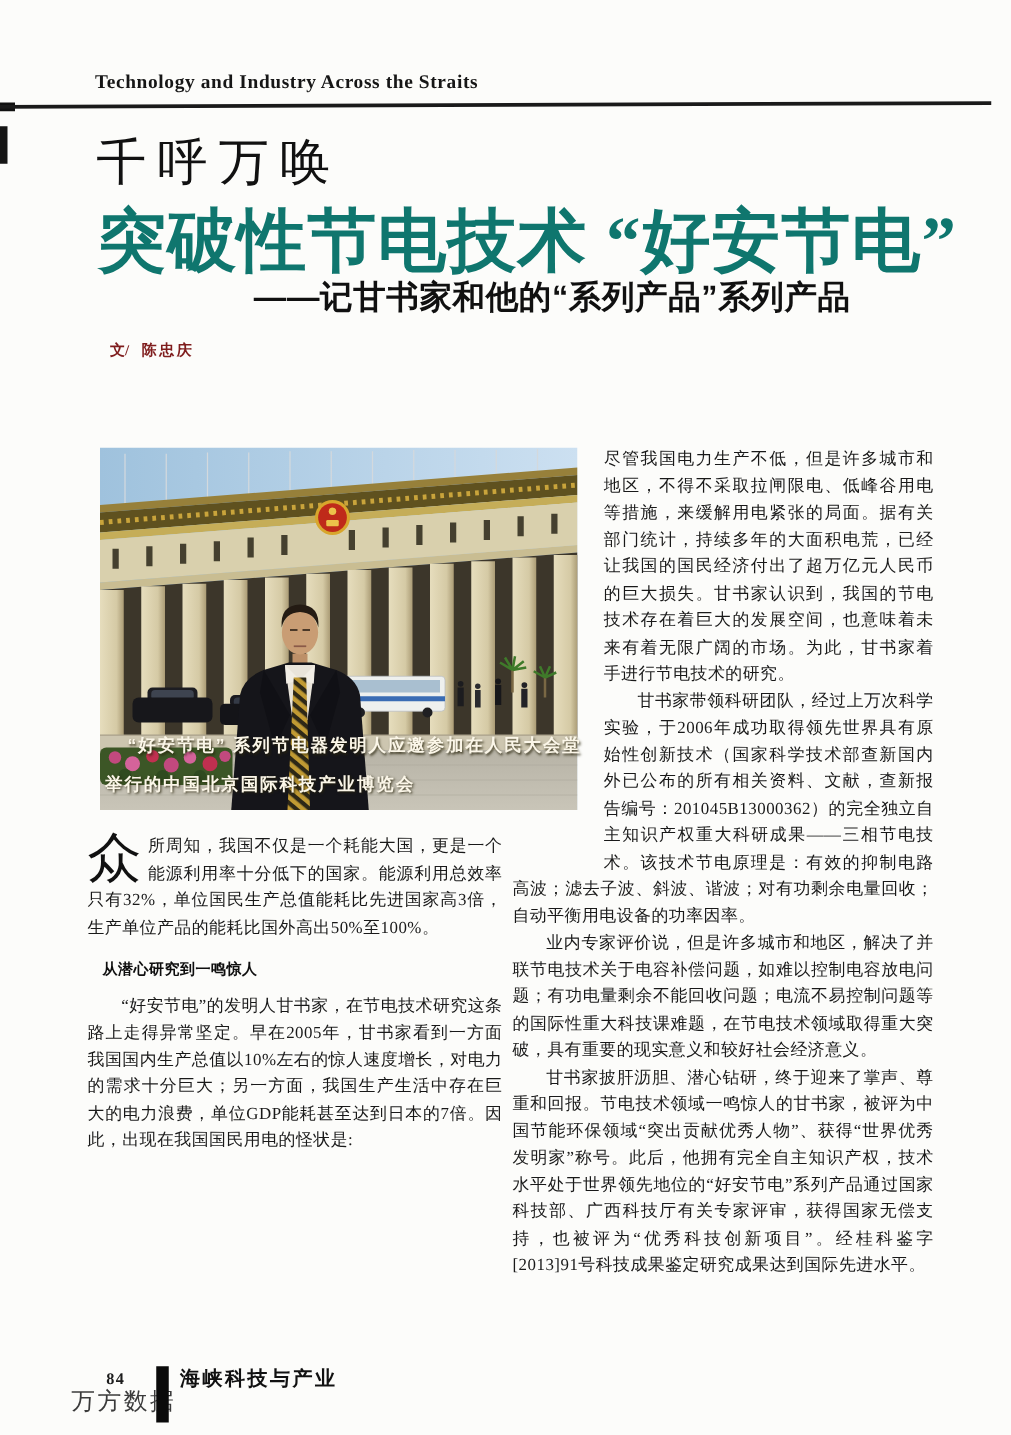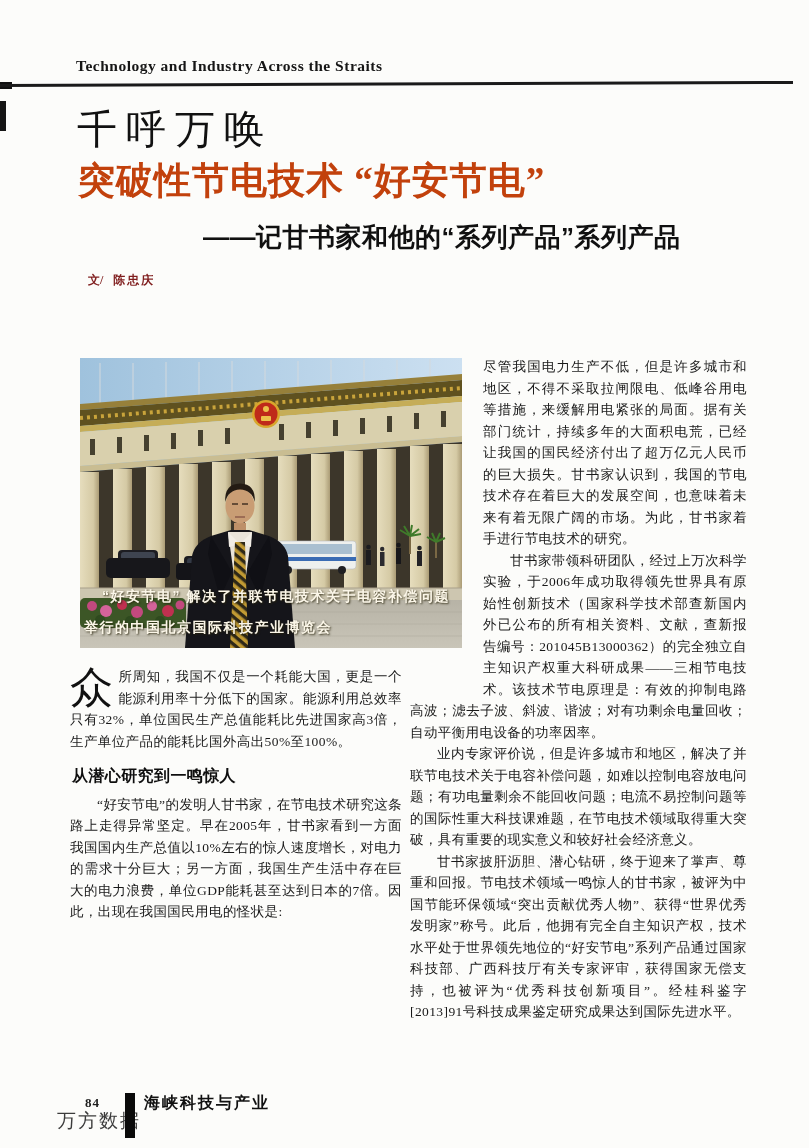--- a/index.html
+++ b/index.html
@@ -21,21 +21,21 @@
     position:absolute; left:0; top:84px; width:793px; height:3px;
     background:#1a1a1a; transform:rotate(-0.22deg); transform-origin:left center;
   }
   
   .kicker {
     position:absolute; left:77px; top:102px;
     font-size:40px; letter-spacing:9px; color:#111;
   }
   .main-title {
     position:absolute; left:78px; top:156px;
-    font-size:37px; font-weight:bold; letter-spacing:1px; color:#c2410c; white-space:nowrap;
+    font-size:55px; font-weight:bold; letter-spacing:1px; color:#0f766e; white-space:nowrap;
   }
   .sub-title {
     position:absolute; left:203px; top:220px;
     font-family:"Liberation Sans","DejaVu Sans",sans-serif;
     font-size:26px; font-weight:bold; letter-spacing:0.5px; color:#101010; white-space:nowrap;
   }
   .byline { position:absolute; left:88px; top:272px; font-size:12px; font-weight:bold; color:#7f1d1d; }
   .byline .author { margin-left:10px; letter-spacing:2px; }
   
   .photo { position:absolute; left:80px; top:358px; width:382px; height:290px; }
@@ -53,21 +53,21 @@
   .col p { margin:0; text-align:justify; }
   .col p.indent { text-indent:2em; }
   .col-left  { left:70px;  top:666px; width:332px; }
   .col-right { left:410px; top:356px; width:337px; }
   .photo-wrap-spacer { float:left; width:73px; height:326px; }
   .dropcap {
     float:left; font-size:43px; line-height:38px; padding:3px 5px 0 0; color:#111;
   }
   .section-heading {
     font-family:"Liberation Sans","DejaVu Sans",sans-serif;
-    font-size:16px; font-weight:bold; margin:13px 0 7px 2px; color:#0e0e0e;
+    font-size:12px; font-weight:bold; margin:13px 0 7px 12px; color:#0e0e0e;
   }
   
   .page-num {
     position:absolute; left:85px; top:1095px;
     font-size:13px; font-weight:bold; letter-spacing:1px;
   }
   .footer-bar { position:absolute; left:125px; top:1093px; width:10px; height:45px; background:#0a0a0a; z-index:2; }
   .journal-cn {
     position:absolute; left:144px; top:1093px; z-index:2;
     font-family:"Liberation Sans","DejaVu Sans",sans-serif;
@@ -270,21 +270,21 @@
         <polygon points="155,184 165,184 168,290 150,290" fill="url(#tieP)"></polygon>
         <path d="M131,178 L152,214 L140,240 L128,196 Z" fill="#101015"></path>
         <path d="M189,178 L168,214 L180,240 L192,196 Z" fill="#101015"></path>
         <ellipse cx="160" cy="148" rx="14.5" ry="17.5" fill="#c99d74"></ellipse>
         <path d="M145.3,144 Q144,126 160,125.5 Q176,126 174.7,144 Q172,132 160,131.5 Q148,132 145.3,144 Z" fill="#241b13"></path>
         <line x1="152" y1="146" x2="158" y2="146" stroke="#3a2a1e" stroke-width="1.4"></line>
         <line x1="162" y1="146" x2="168" y2="146" stroke="#3a2a1e" stroke-width="1.4"></line>
         <line x1="155" y1="159" x2="165" y2="159" stroke="#8a5a48" stroke-width="1.4"></line>
       </g>
     </svg>
-    <div class="caption l1">“好安节电” 解决了并联节电技术关于电容补偿问题</div>
+    <div class="caption l1">“好安节电” 系列节电器发明人应邀参加在人民大会堂</div>
     <div class="caption l2">举行的中国北京国际科技产业博览会</div>
   </div>
 
   <div class="col col-left">
     <p><span class="dropcap">众</span><span>所周知，我国不仅是一个耗能大国，更是一个能源利用率十分低下的国家。能源利用总效率只有32%，单位国民生产总值能耗比先进国家高3倍，生产单位产品的能耗比国外高出50%至100%。</span></p>
     <h3 class="section-heading">从潜心研究到一鸣惊人</h3>
     <p class="indent">“好安节电”的发明人甘书家，在节电技术研究这条路上走得异常坚定。早在2005年，甘书家看到一方面我国国内生产总值以10%左右的惊人速度增长，对电力的需求十分巨大；另一方面，我国生产生活中存在巨大的电力浪费，单位GDP能耗甚至达到日本的7倍。因此，出现在我国国民用电的怪状是:</p>
   </div>
 
   <div class="col col-right">

